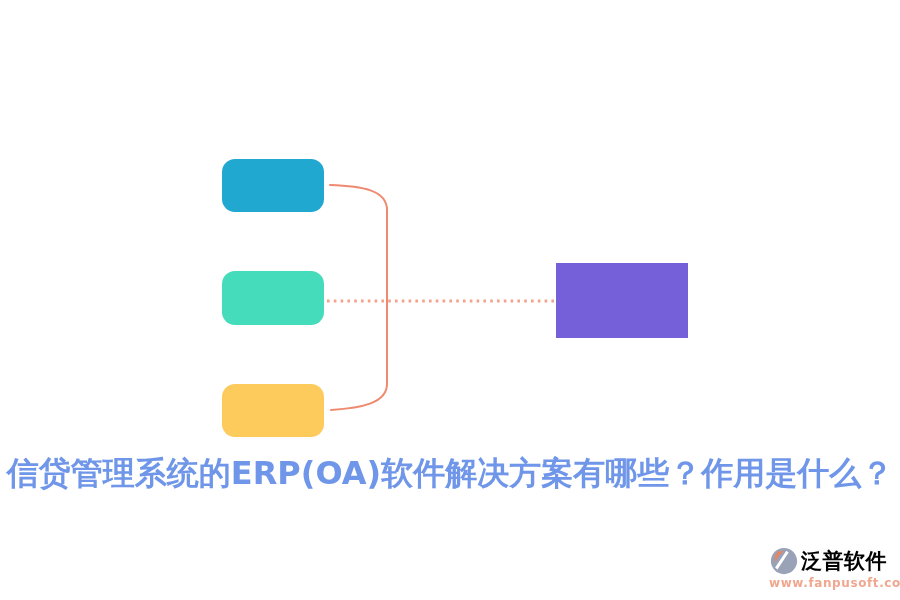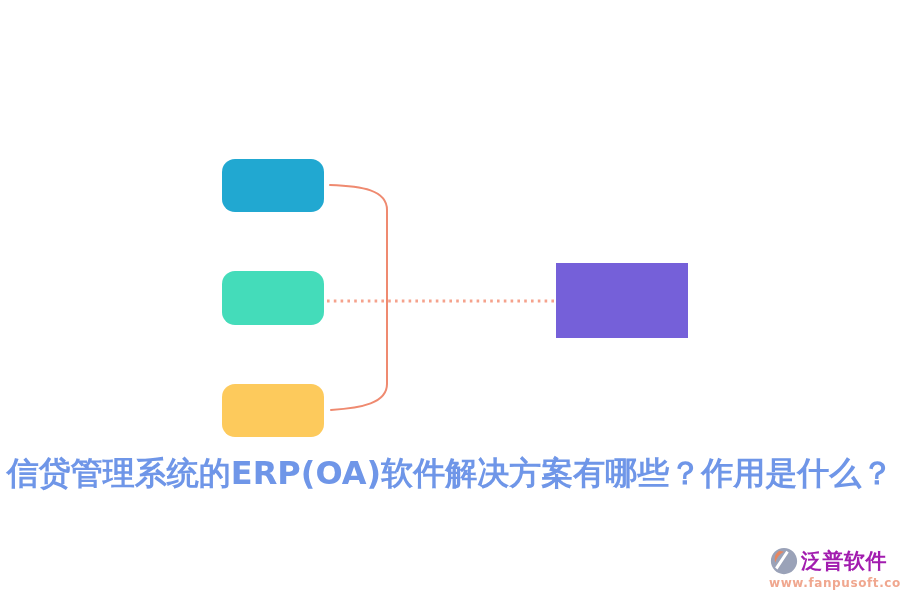--- a/index.html
+++ b/index.html
@@ -85,18 +85,18 @@
   <div class="node-right" style="background-color: rgb(117, 96, 217);"></div>
 
   <div class="page-title" style="color: rgb(111, 150, 232);">信贷管理系统的ERP(OA)软件解决方案有哪些？作用是什么？</div>
 
   <div class="watermark">
     <div class="watermark-row">
       <svg width="30" height="30" viewBox="0 0 32 32">
         <path d="M16 2 C8.3 2 2 8.3 2 16 C2 23.7 8.3 30 16 30 C23.7 30 30 23.7 30 16 C30 8.3 23.7 2 16 2 Z M21 7 L9 25 L6.5 23 L18.5 5 Z" fill-rule="evenodd" fill="#9aa2b8"></path>
         <path d="M11 5 C6.5 8 5 13 6.8 17.5 C8 12.5 11 8.5 16 6 Z" fill="#e8865f"></path>
       </svg>
-      <span class="brand-name" style="color: #a21caf;">泛普软件</span>
+      <span class="brand-name" style="color: #000000;">泛普软件</span>
     </div>
     <div class="brand-url" style="color: rgb(240, 167, 143);">www.fanpusoft.com</div>
   </div>
 
 </div>
 
 </body></html>

